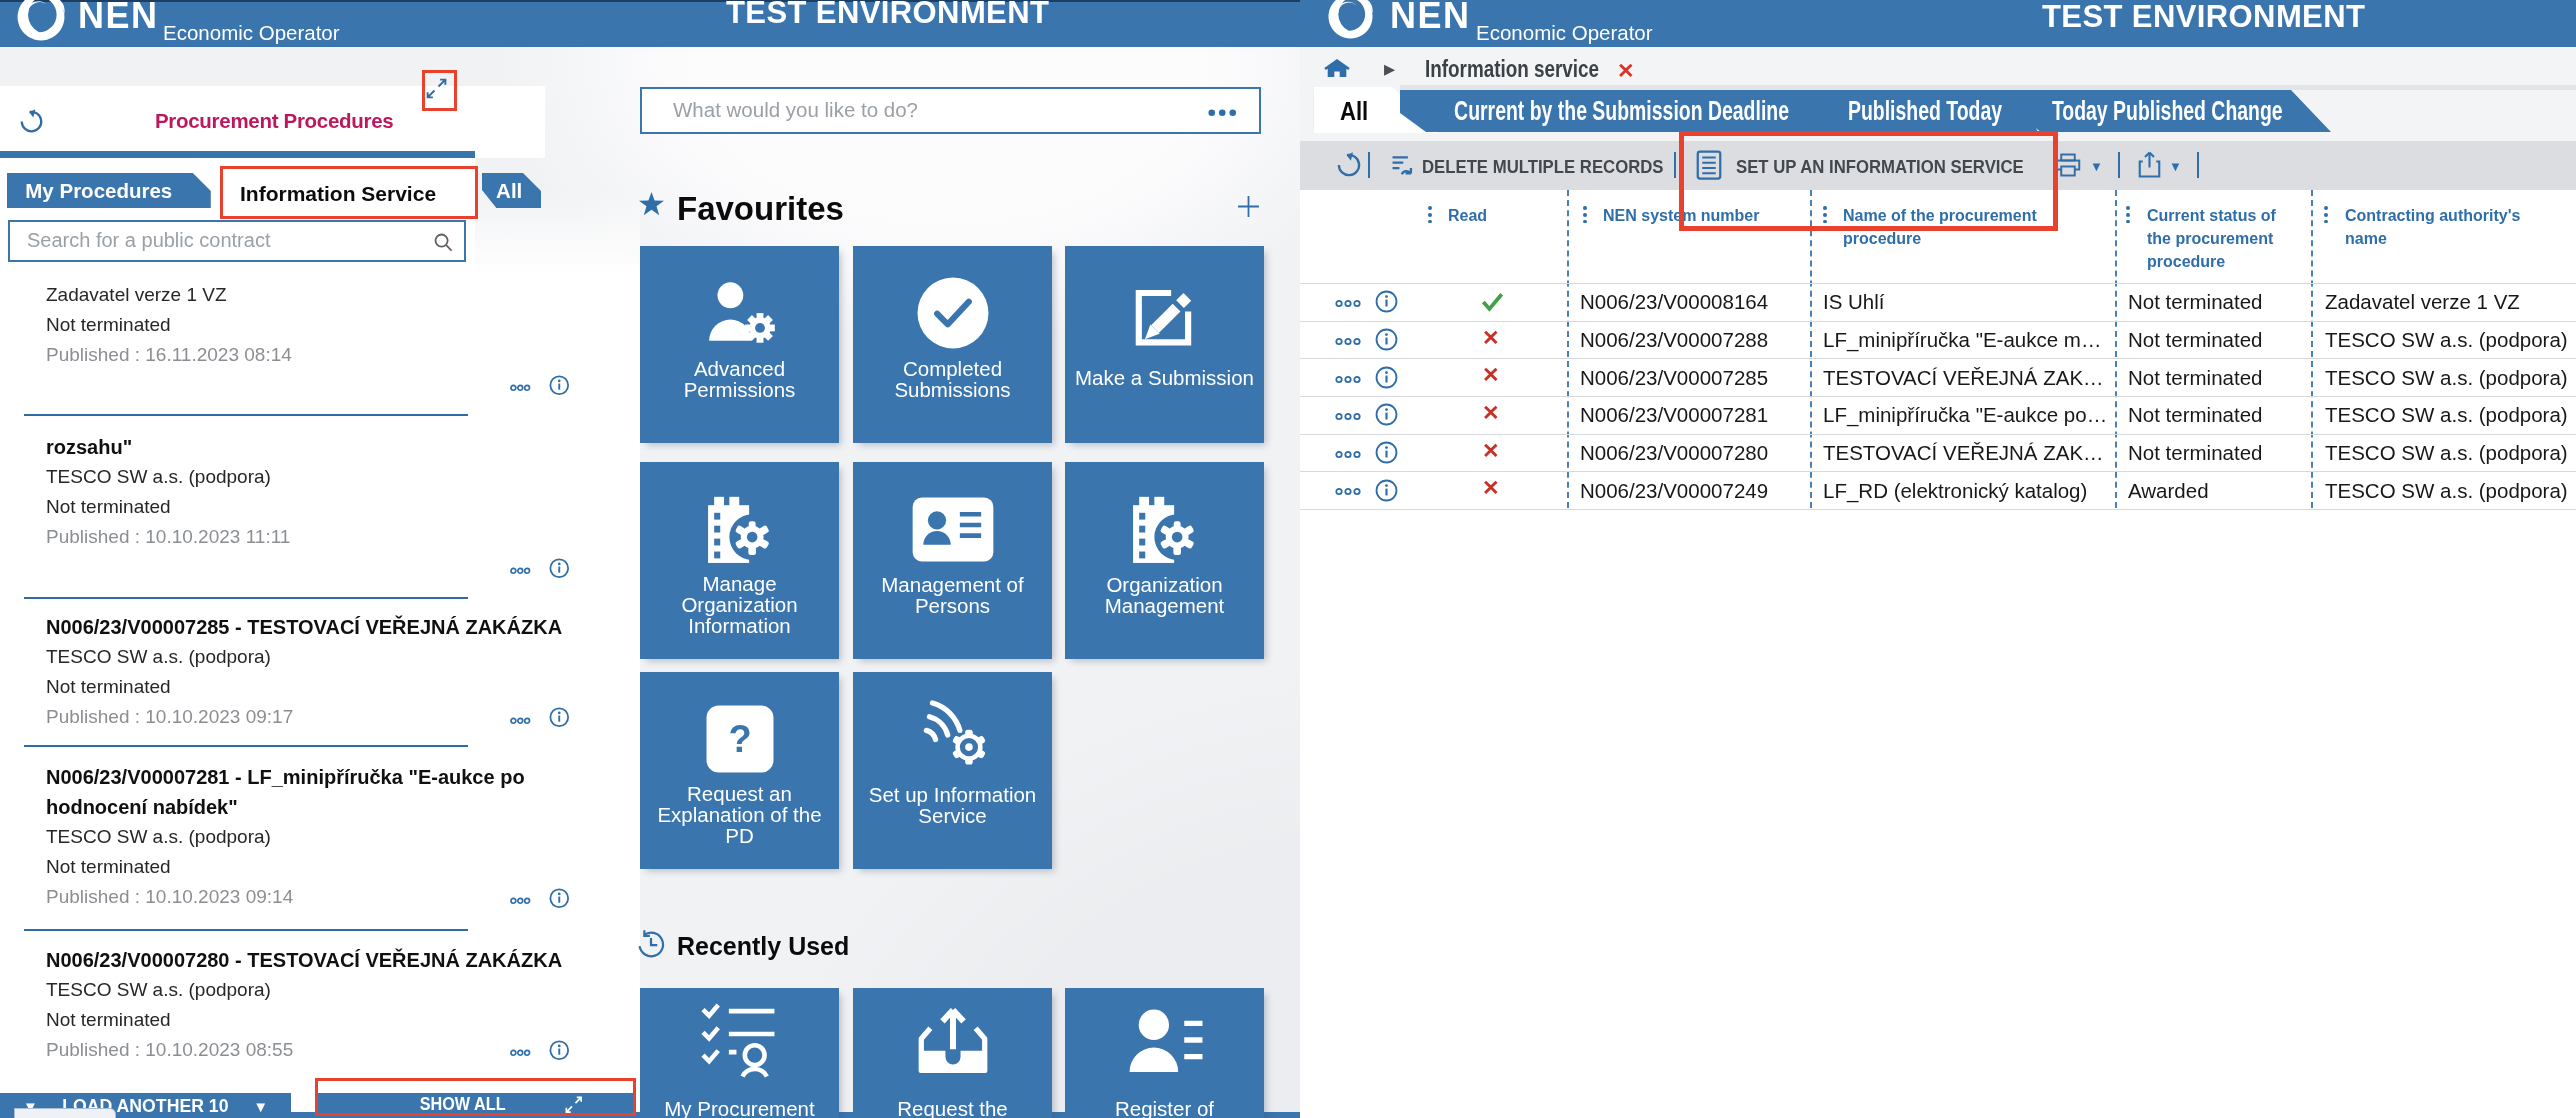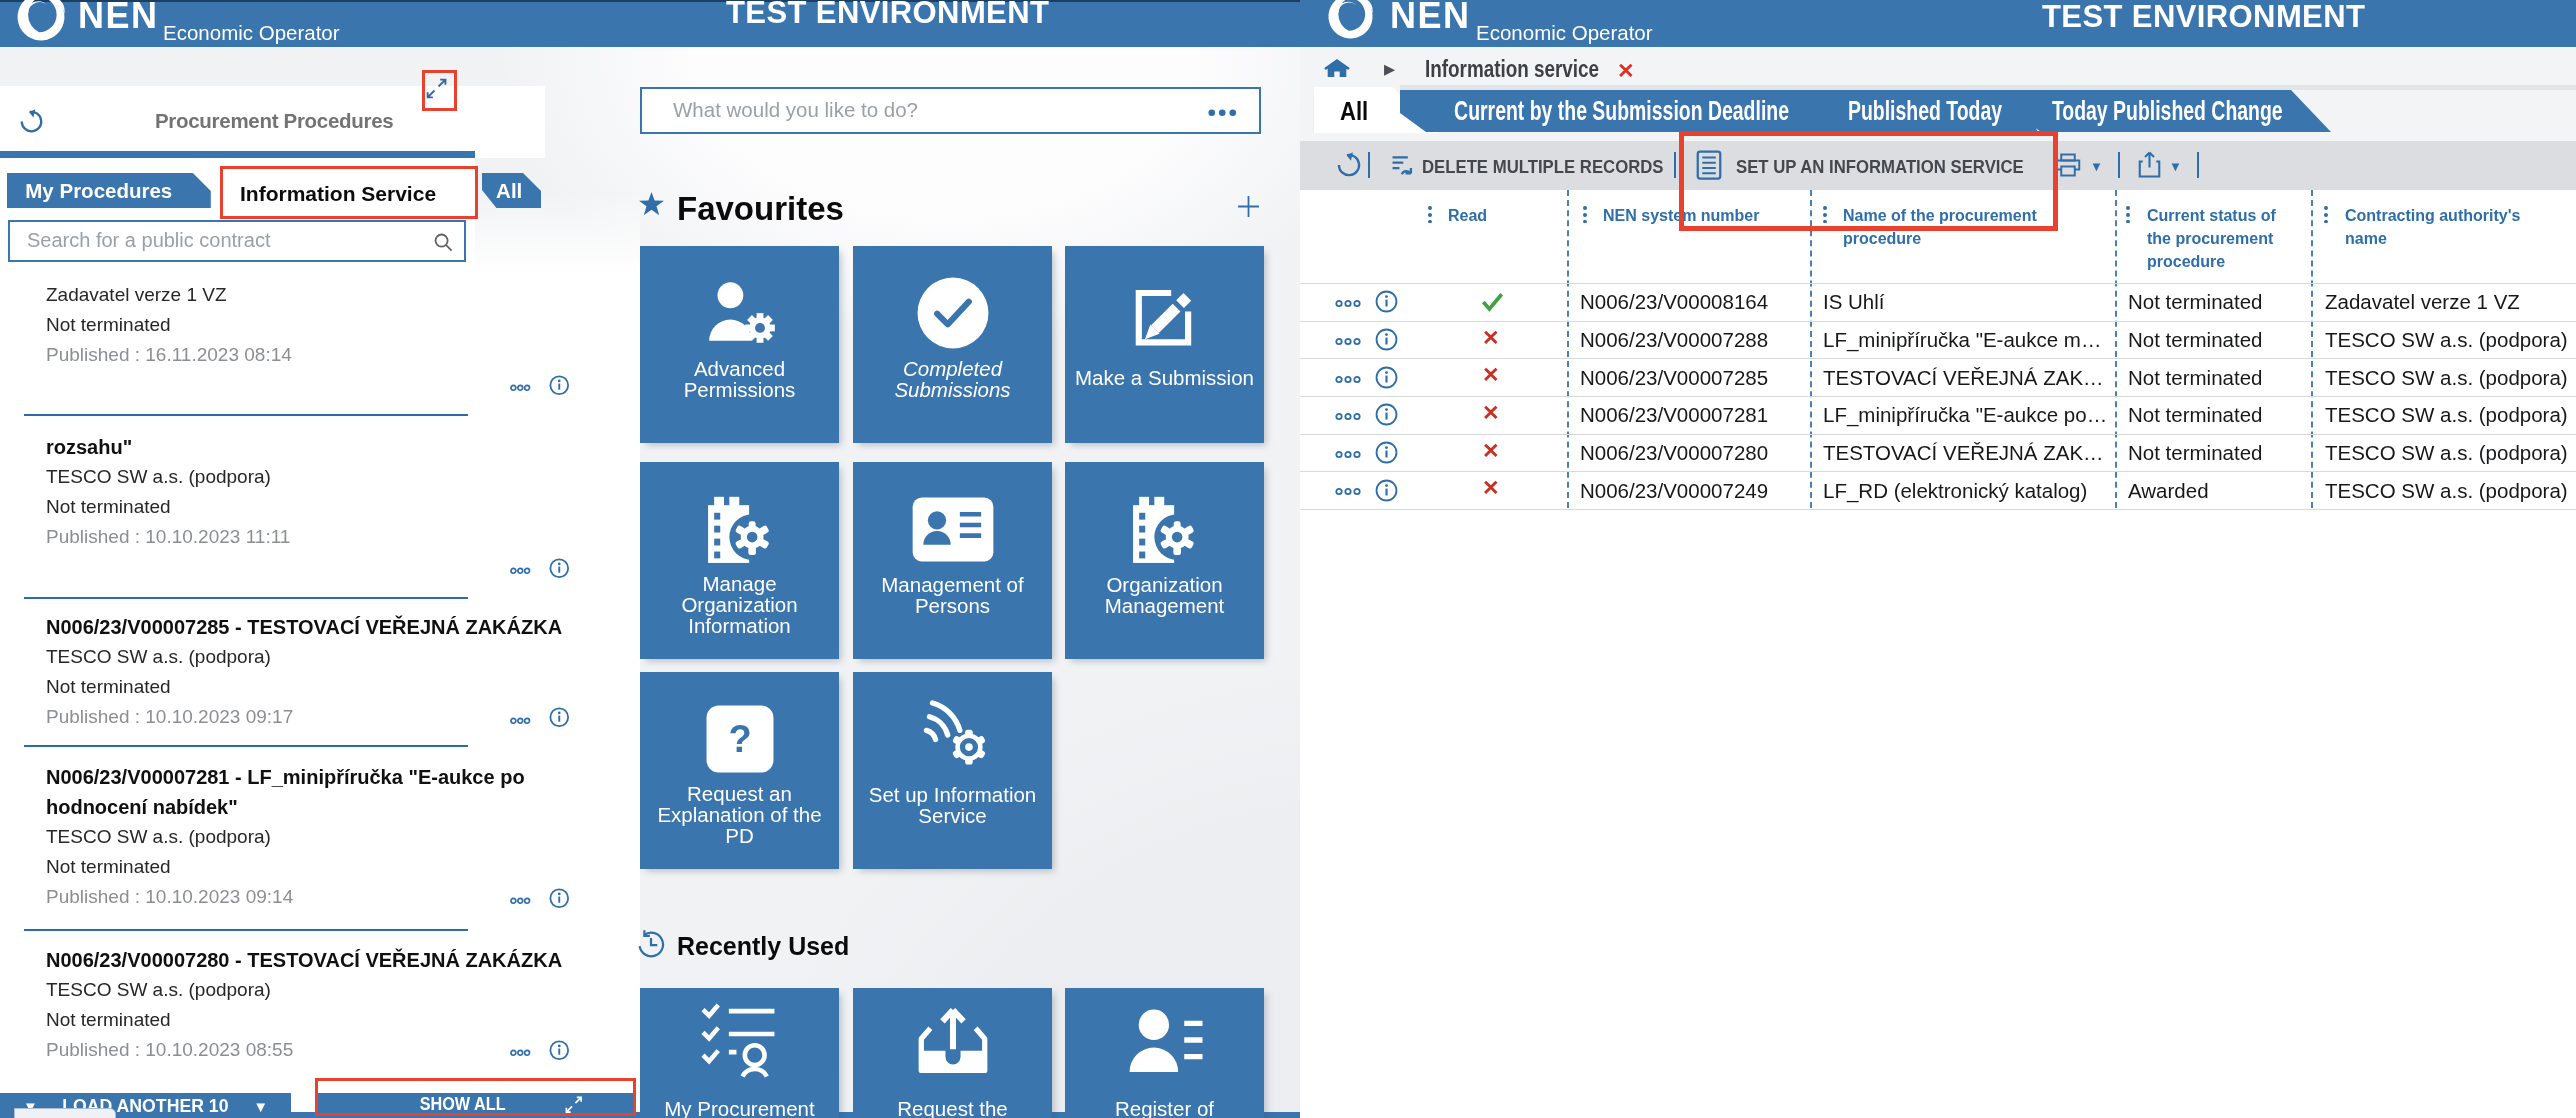--- a/index.html
+++ b/index.html
@@ -44,21 +44,21 @@
     <path d="M47 9 C 55 12.5 60.5 19 62 28 C 63.5 17 58 9.5 49.5 6.3 C 47.5 5.8 46.2 7.8 47 9 Z" fill="#fff"></path>
     <path fill-rule="evenodd" fill="#fff" d="M12.5 26 a16 16 0 0 1 28 -8.5 a14.5 14.5 0 0 0 -25 9.5 Z"></path>
   </svg>
   <div class="nen" style="left:78px;top:-5.3px">NEN</div>
   <div class="econ" style="left:163px;top:20.5px">Economic Operator</div>
   <div class="tenv" style="left:726px;top:-4.6px">TEST ENVIRONMENT</div>
 
   <div class="ab" style="left:475px;top:86px;width:70px;height:72px;background:#fff"></div>
   <div class="ab" style="left:475px;top:190px;width:165px;height:922px;background:linear-gradient(180deg, rgba(255,255,255,0) 0, #fff 84px)"></div>
   <div class="ab" style="left:0;top:86px;width:475px;bottom:0;background:#fff"></div>
-  <div class="ab b" style="left:155px;top:109px;font-size:20.5px;letter-spacing:-0.3px;color:#737373">Procurement Procedures</div>
+  <div class="ab b" style="left:155px;top:109px;font-size:20.5px;letter-spacing:-0.3px;color:#be185d">Procurement Procedures</div>
   <svg class="ab" style="left:18px;top:108px" width="27" height="27" viewBox="0 0 36 36" fill="none" stroke="#2e6ca5" stroke-width="3">
     <g transform="translate(36,0) scale(-1,1)">
         <path d="M31 18 A13 13 0 1 1 20.5 5.3"></path>
         <path d="M13 1.5 L21 5.5 L15.5 12.5" fill="#2e6ca5" stroke="none"></path>
       </g>
   </svg>
   <div class="redbox" style="left:422px;top:70px;width:29px;height:35px"></div>
   <svg class="ab" style="left:426px;top:78px" width="21" height="21" viewBox="0 0 26 26" stroke="#2e6ca5" stroke-width="2.4" fill="none">
     <path d="M15.5 10.5 L24 2 M17.5 2 L24 2 L24 8.5 M10.5 15.5 L2 24 M2 17.5 L2 24 L8.5 24"></path>
   </svg>
@@ -128,21 +128,21 @@
                 <rect x="-19.5" y="-4.5" width="39" height="9" transform="rotate(45)"></rect>
                 <rect x="-19.5" y="-4.5" width="39" height="9" transform="rotate(90)"></rect>
                 <rect x="-19.5" y="-4.5" width="39" height="9" transform="rotate(135)"></rect>
               </g>
               <circle r="6.5" fill="#3a75ae"></circle>
             </g>
           </svg>
         </div>
         <div class="tlbl" style="bottom:43px">Advanced<br>Permissions</div>
       </div>
-      <div class="tile" style="left: 853px; top: 246px; font-style: italic;">
+      <div class="tile" style="left: 853px; top: 246px;">
         <div class="ticon" style="">
           <svg width="74" height="74" viewBox="0 0 98 98">
             <circle cx="49" cy="49" r="47" fill="#fff"></circle>
             <path d="M28 50 l14 14 28 -30" fill="none" stroke="#3a75ae" stroke-width="8" stroke-linecap="round" stroke-linejoin="round"></path>
           </svg>
         </div>
         <div class="tlbl" style="bottom:43px">Completed<br>Submissions</div>
       </div>
       <div class="tile" style="left: 1065px; top: 246px;">
         <div class="ticon" style="">

